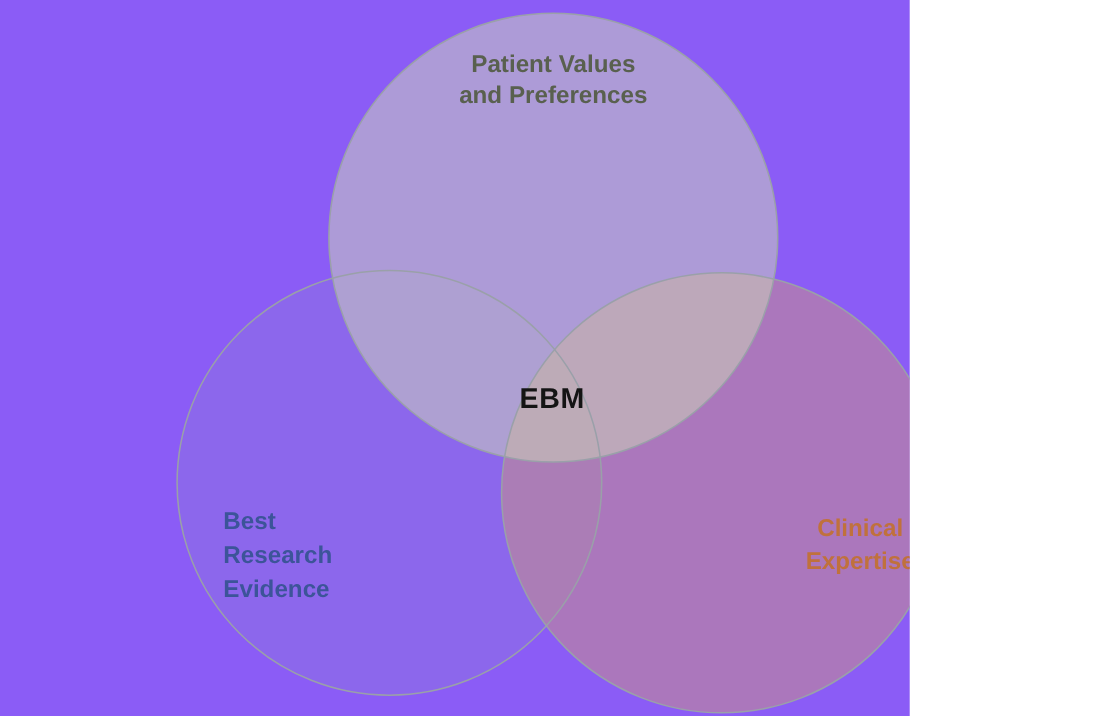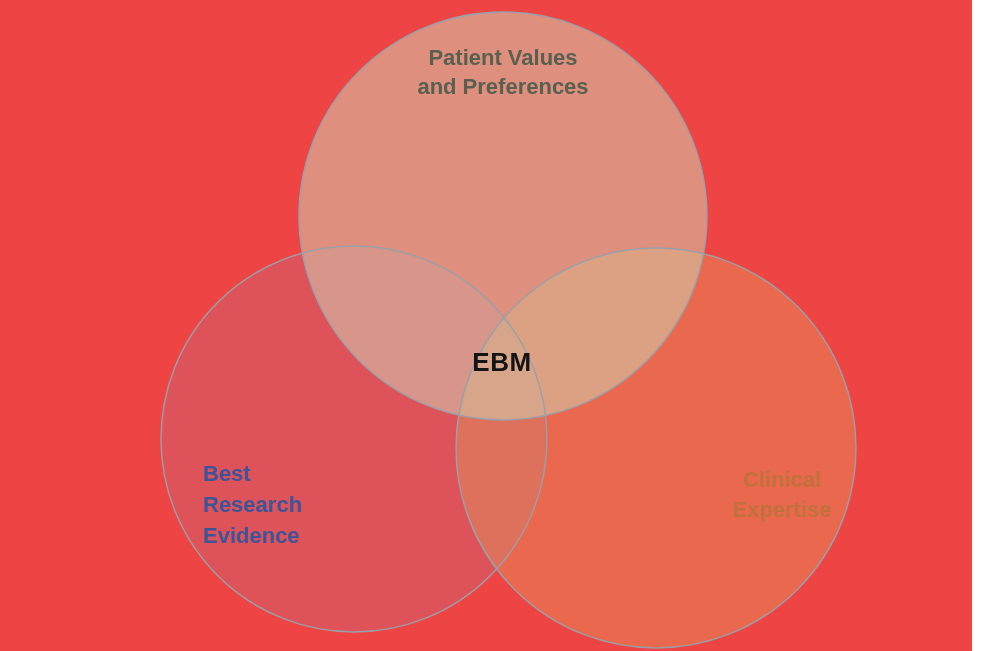--- a/index.html
+++ b/index.html
@@ -2,25 +2,26 @@
 <html><head>
 <meta charset="utf-8">
 <style>
   html, body {
     margin: 0;
     padding: 0;
     background: #ffffff;
   }
   .stage {
     position: relative;
-    width: 972px;
+    width: 811px;
     height: 651px;
-    background: #ef4444;
+    background: #8b5cf6;
     overflow: hidden;
     font-family: "Liberation Sans", sans-serif;
+    padding-left: 16px;
   }
   .stage svg {
     position: absolute;
     left: 0;
     top: 0;
     display: block;
   }
   svg text {
     font-family: "Liberation Sans", sans-serif;
     font-weight: 700;

